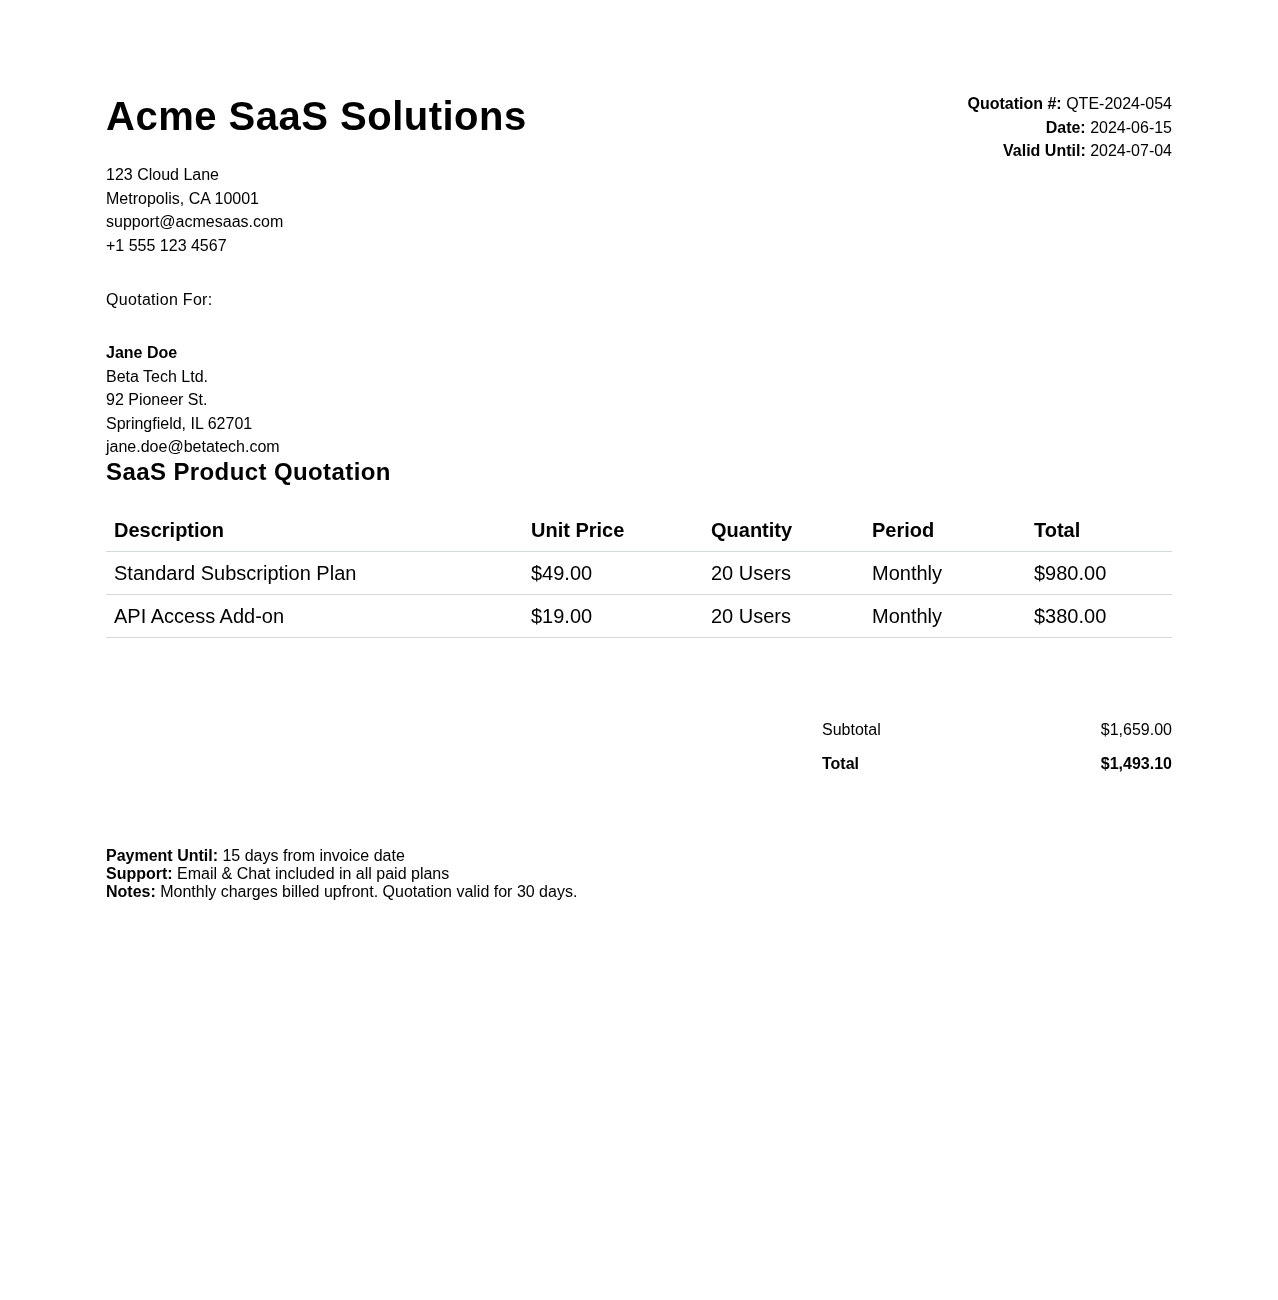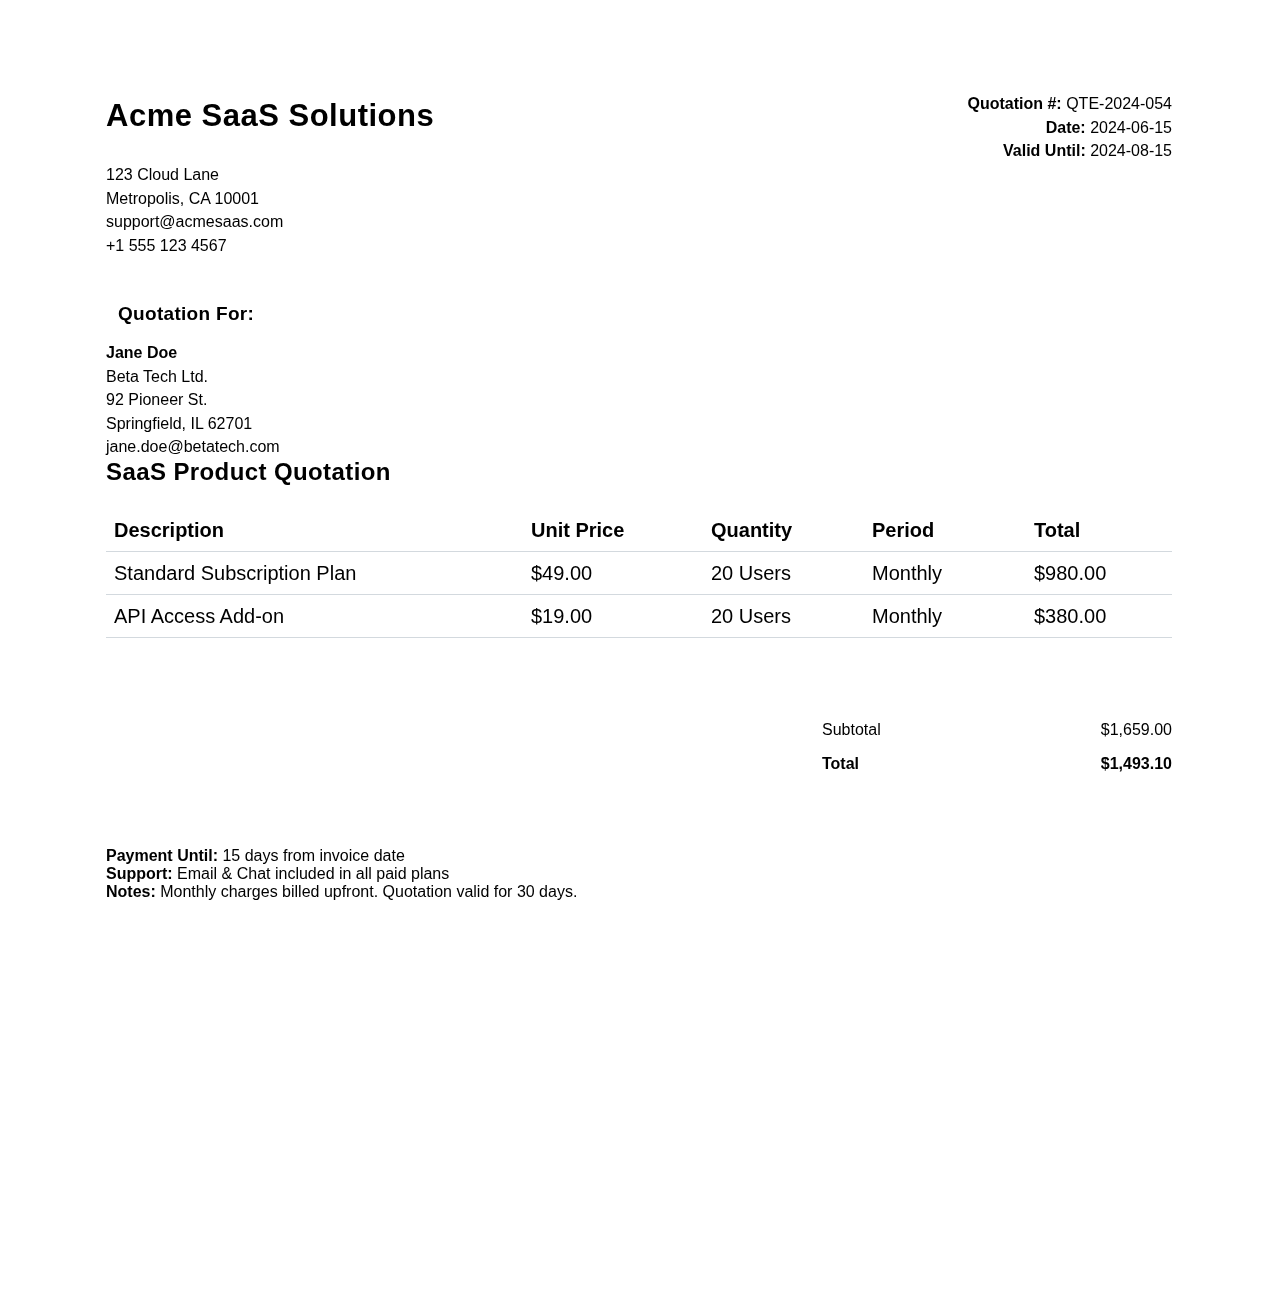--- a/index.html
+++ b/index.html
@@ -6,28 +6,28 @@
     body {
       width: 1278px; height: 1300px;
       font-family: "Liberation Sans", sans-serif;
       color: #000;
       font-size: 16px;
       position: relative;
     }
     .page { position: absolute; left: 106px; top: 0; width: 1066px; }
     .company-name {
       position: absolute; left: 0; top: 96px;
-      font-size: 31px; font-weight: bold; letter-spacing: 0.5px; margin: 0;
+      font-size: 40px; font-weight: bold; letter-spacing: 0.5px; margin: 0;
       line-height: 40px;
     }
     .company-info { position: absolute; left: 0; top: 163px; line-height: 23.5px; }
     .meta { position: absolute; right: 0; top: 92px; text-align: right; line-height: 23.5px; }
     .meta b { font-weight: bold; }
     .for-title {
-      position: absolute; left: 0; top: 291px; font-size: 19px; font-weight: bold; margin: 12px;
+      position: absolute; left: 0; top: 291px; font-size: 16px; font-weight: normal; margin: 0;
       letter-spacing: 0.3px;
     }
     .client { position: absolute; left: 0; top: 341px; line-height: 23.5px; }
     .client .name { font-weight: bold; }
     .section-title {
       position: absolute; left: 0; top: 457px; font-size: 24px; font-weight: bold; margin: 0;
       letter-spacing: 0.4px; line-height: 30px;
     }
     table.items {
       position: absolute; left: 0; top: 509px; width: 1066px;
@@ -53,21 +53,21 @@
   <div class="company-info">
     <div>123 Cloud Lane</div>
     <div>Metropolis, CA 10001</div>
     <div>support@acmesaas.com</div>
     <div>+1 555 123 4567</div>
   </div>
 
   <div class="meta">
     <div><b>Quotation #:</b> <span>QTE-2024-054</span></div>
     <div><b>Date:</b> <span>2024-06-15</span></div>
-    <div><b>Valid Until:</b> <span>2024-08-15</span></div>
+    <div><b>Valid Until:</b> <span>2024-07-04</span></div>
   </div>
 
   <h3 class="for-title">Quotation For:</h3>
 
   <div class="client">
     <div class="name">Jane Doe</div>
     <div>Beta Tech Ltd.</div>
     <div>92 Pioneer St.</div>
     <div>Springfield, IL 62701</div>
     <div>jane.doe@betatech.com</div>

